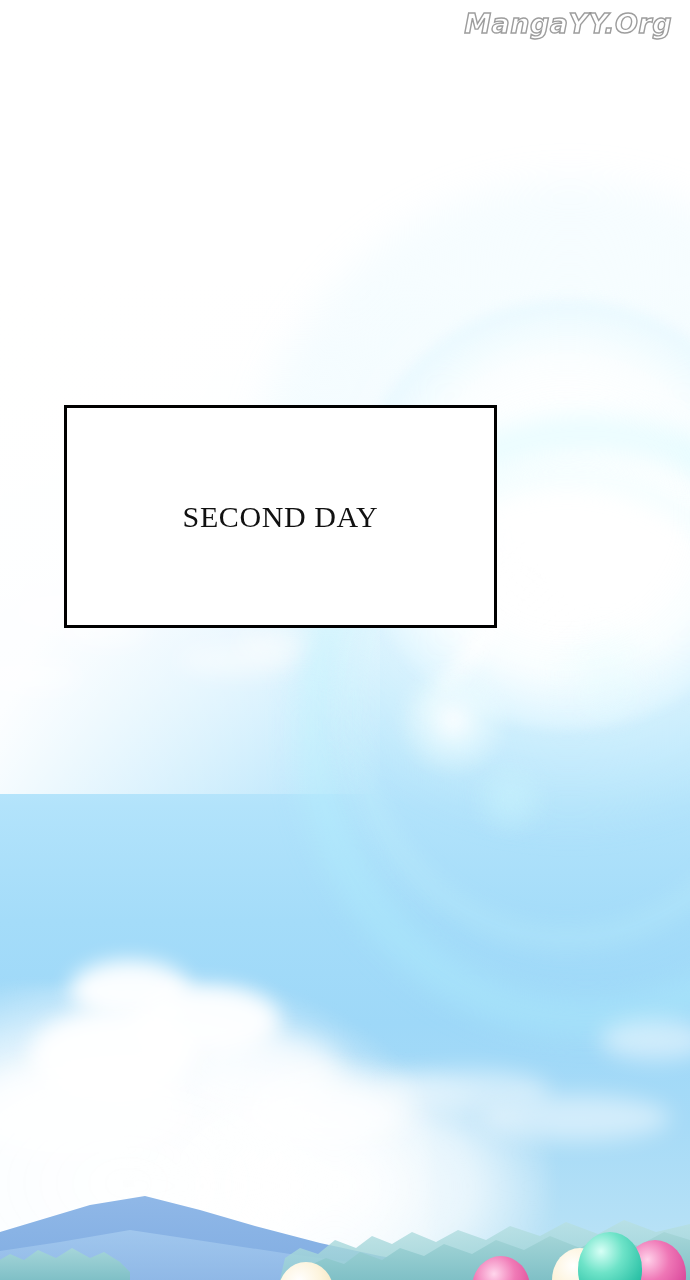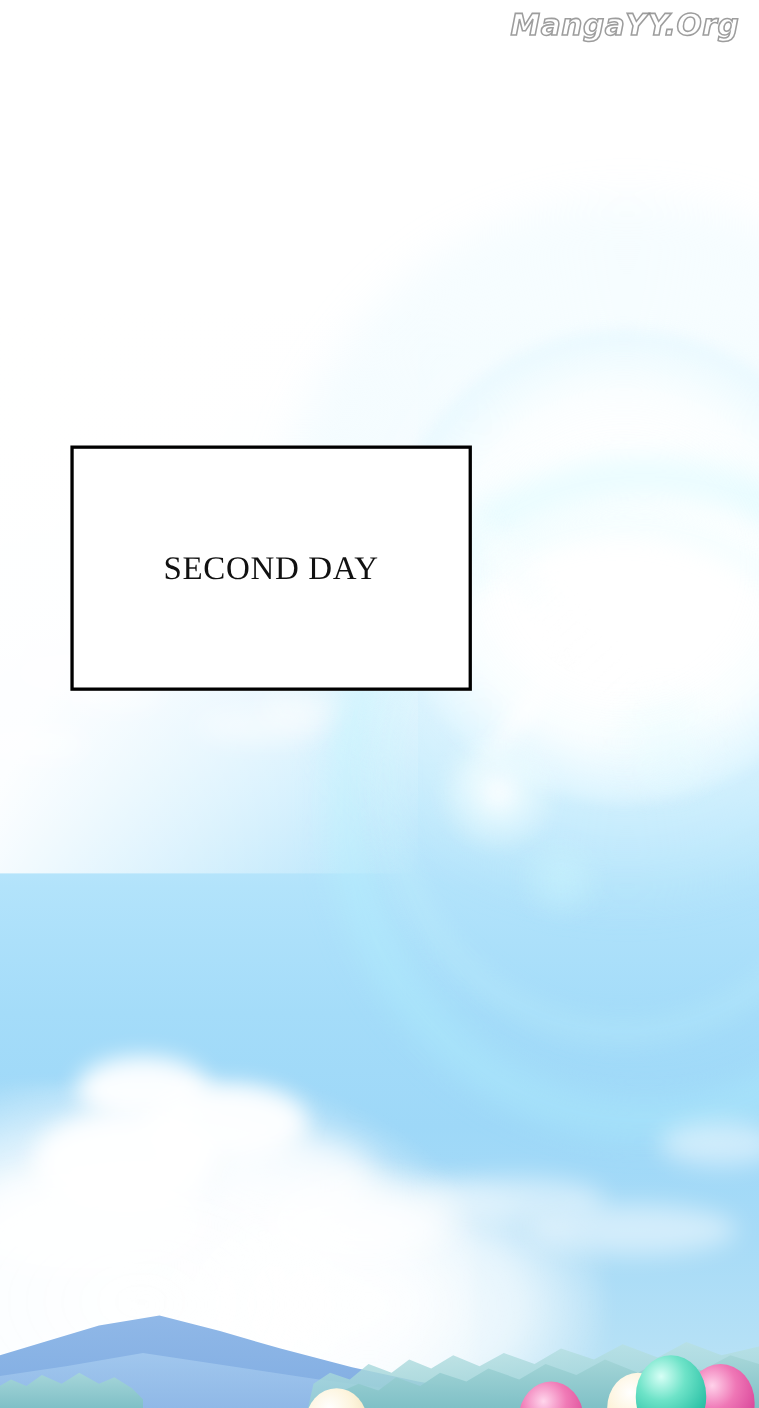--- a/index.html
+++ b/index.html
@@ -175,21 +175,21 @@
   
   .balloon {
     position: absolute;
     border-radius: 50% 50% 48% 48%;
   }
 
   
   .caption-box {
     position: absolute;
     left: 64px; top: 405px;
-    width: 365px;
+    width: 433px;
     height: 223px;
     background: #ffffff;
     border: 3px solid #000000;
     box-sizing: border-box;
     display: flex;
     flex-direction: column;
     align-items: center;
     justify-content: center;
   }
   .caption-line {

